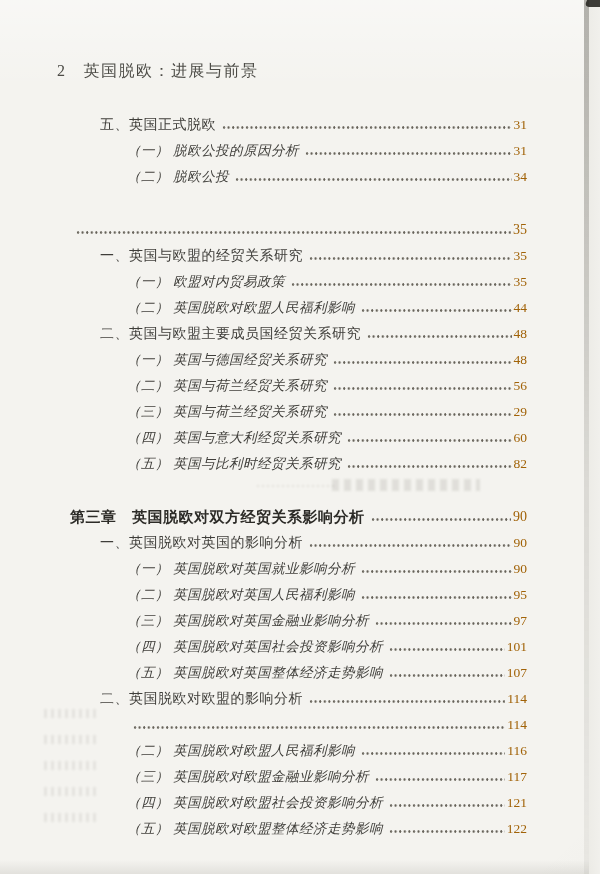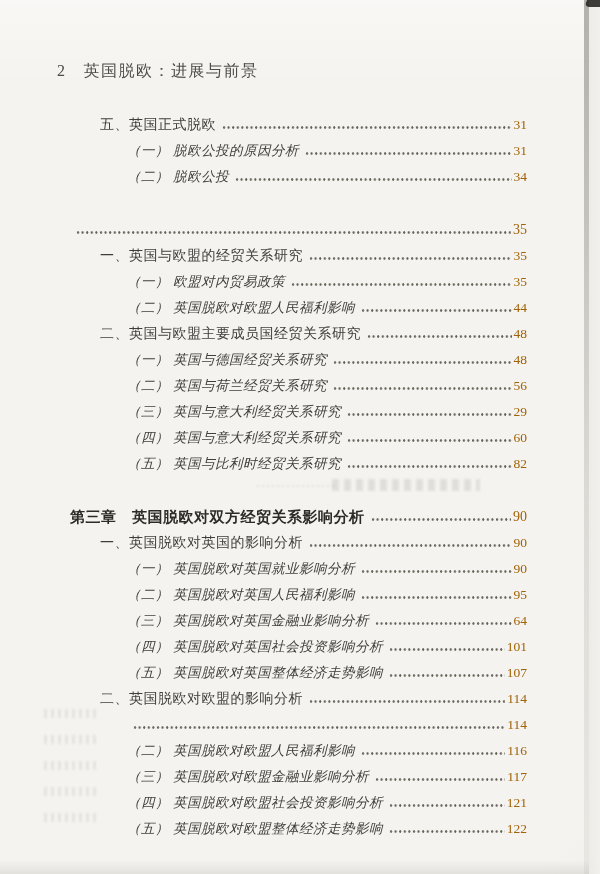--- a/index.html
+++ b/index.html
@@ -148,21 +148,21 @@
       <span class="label">（一） 英国与德国经贸关系研究</span>
       <span class="leader"></span>
       <span class="pagenum">48</span>
     </div>
       <div class="toc-row lvl2">
       <span class="label">（二） 英国与荷兰经贸关系研究</span>
       <span class="leader"></span>
       <span class="pagenum">56</span>
     </div>
       <div class="toc-row lvl2">
-      <span class="label">（三） 英国与意大利经贸关系研究</span>
+      <span class="label">（三） 英国与荷兰经贸关系研究</span>
       <span class="leader"></span>
       <span class="pagenum">29</span>
     </div>
       <div class="toc-row lvl2">
       <span class="label">（四） 英国与意大利经贸关系研究</span>
       <span class="leader"></span>
       <span class="pagenum">60</span>
     </div>
       <div class="toc-row lvl2">
       <span class="label">（五） 英国与比利时经贸关系研究</span>
@@ -185,21 +185,21 @@
       <span class="pagenum">90</span>
     </div>
       <div class="toc-row lvl2">
       <span class="label">（二） 英国脱欧对英国人民福利影响</span>
       <span class="leader"></span>
       <span class="pagenum">95</span>
     </div>
       <div class="toc-row lvl2">
       <span class="label">（三） 英国脱欧对英国金融业影响分析</span>
       <span class="leader"></span>
-      <span class="pagenum">64</span>
+      <span class="pagenum">97</span>
     </div>
       <div class="toc-row lvl2">
       <span class="label">（四） 英国脱欧对英国社会投资影响分析</span>
       <span class="leader"></span>
       <span class="pagenum">101</span>
     </div>
       <div class="toc-row lvl2">
       <span class="label">（五） 英国脱欧对英国整体经济走势影响</span>
       <span class="leader"></span>
       <span class="pagenum">107</span>

